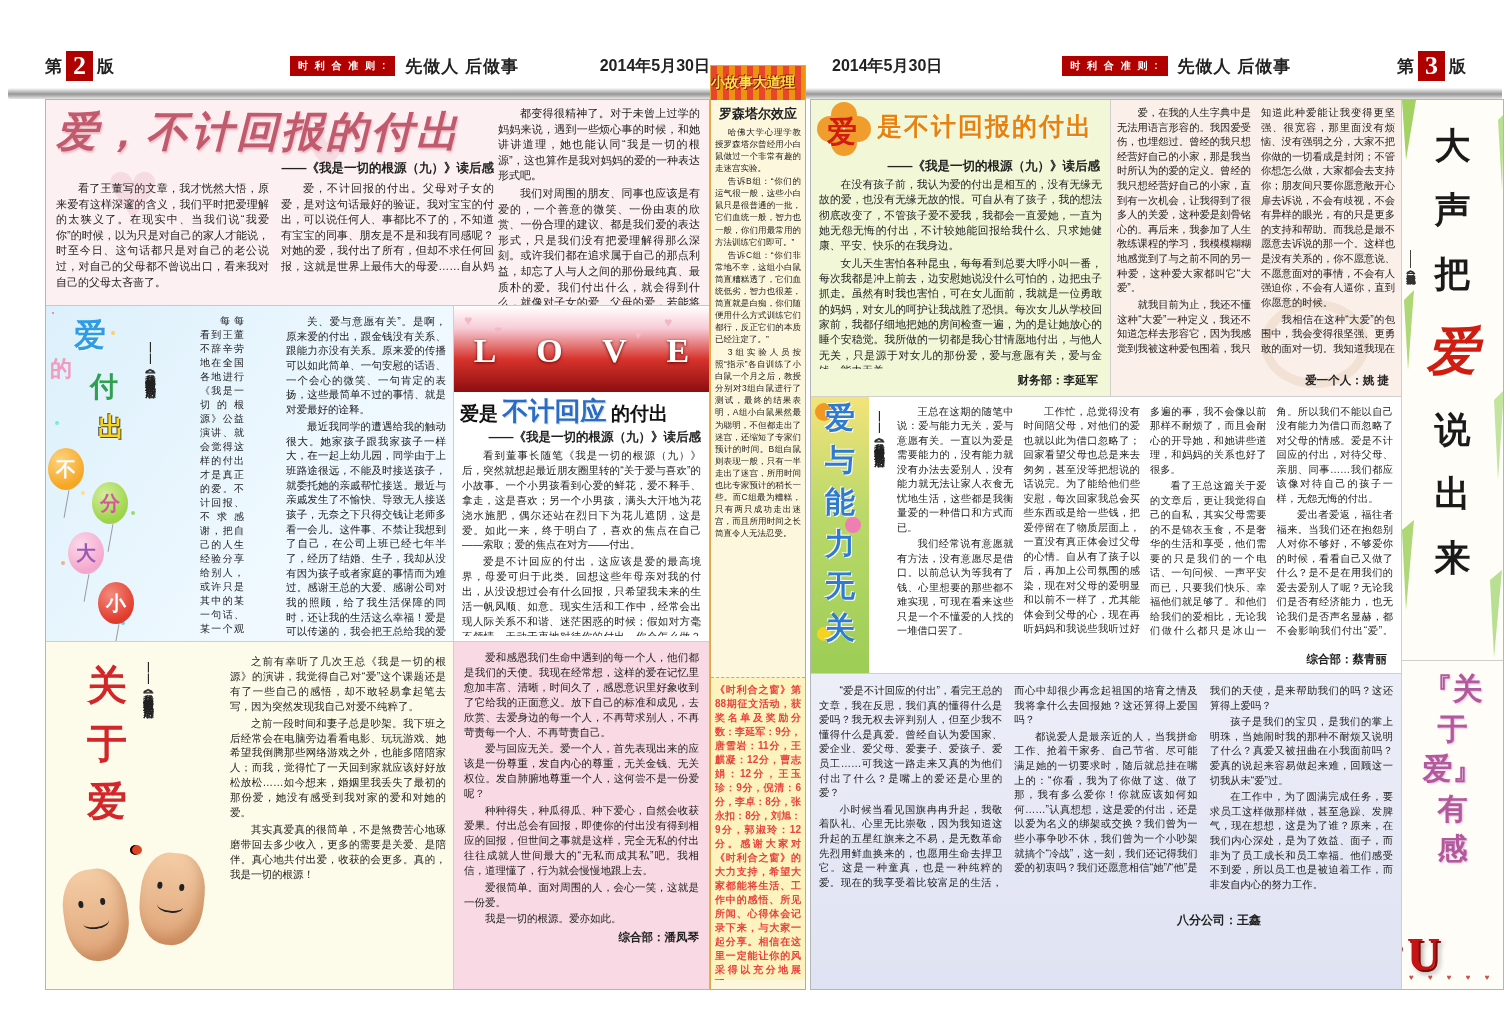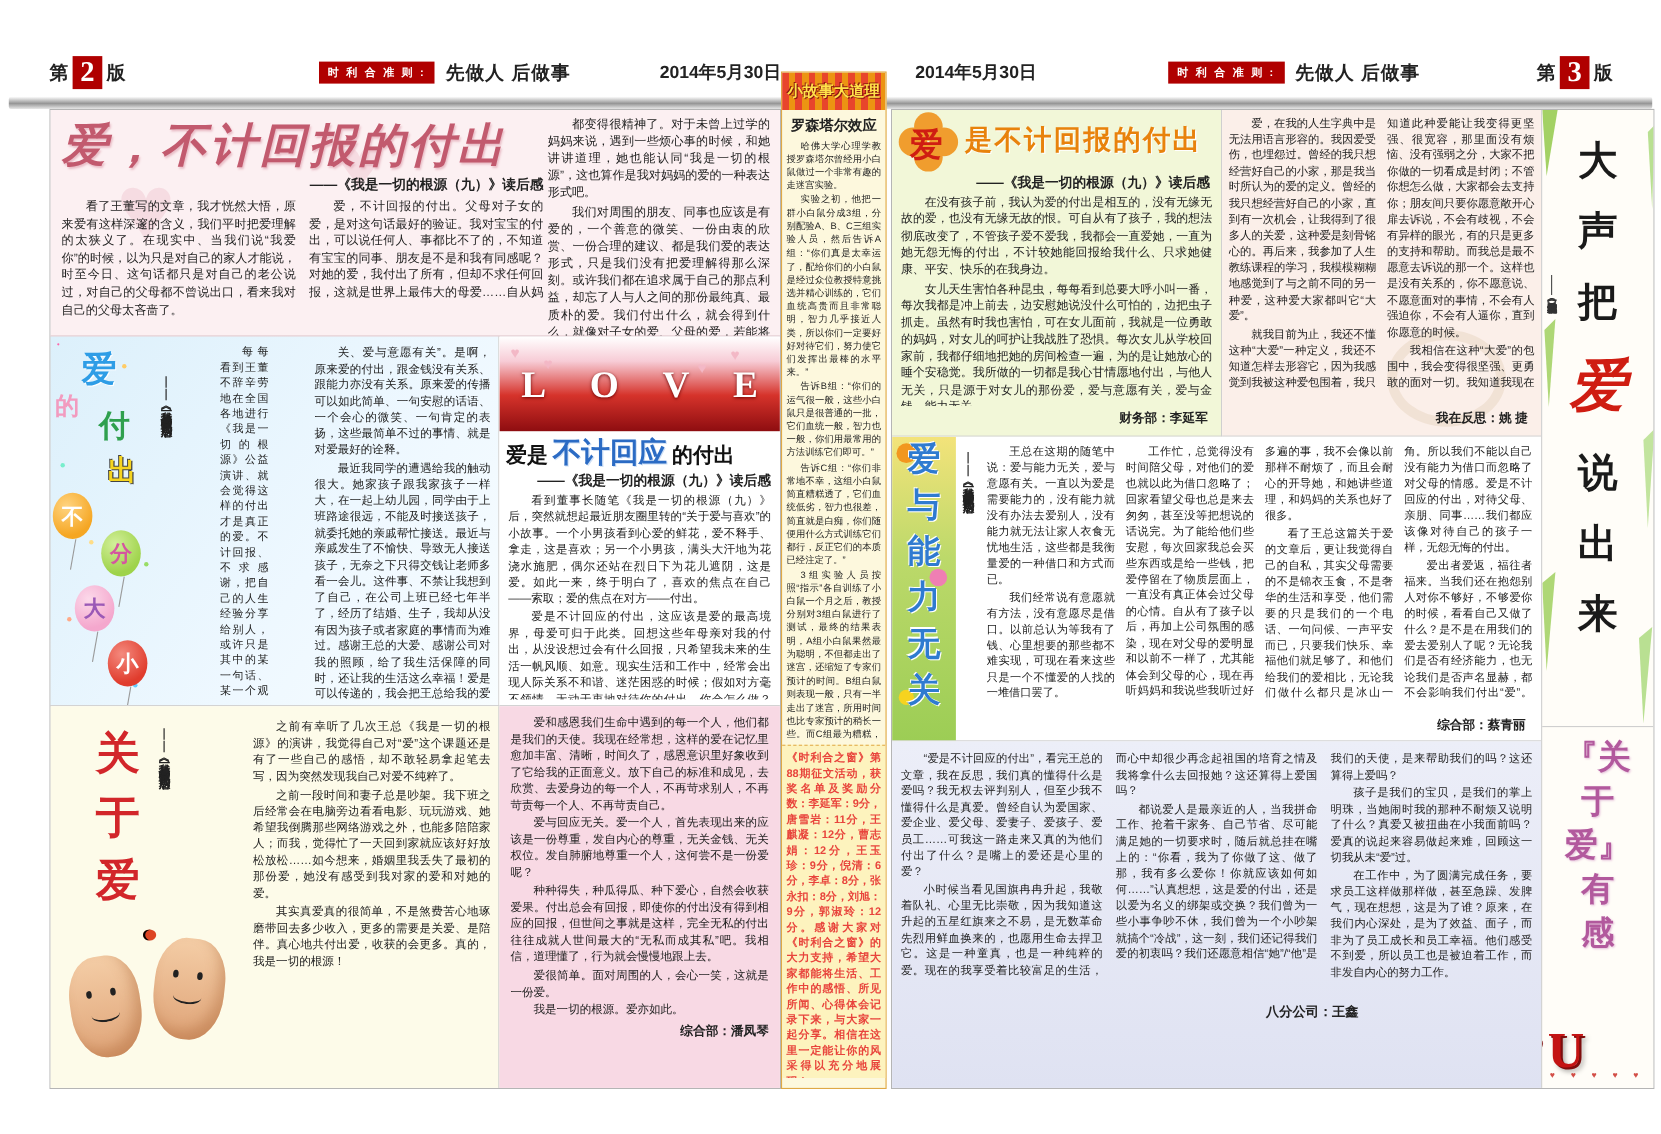--- a/index.html
+++ b/index.html
@@ -82,21 +82,21 @@
   .f2{left:86px;top:18px;transform:rotate(6deg);}
   .ladybug{position:absolute;left:76px;top:10px;width:12px;height:10px;background:#d42;border-radius:50%;box-shadow:inset 2px 0 0 #000;}
   .a4-body{position:absolute;left:184px;top:12px;width:216px;font-size:10.5px;height:330px;overflow:hidden;}
 
   .sec-a3c{left:408px;top:542px;width:255px;height:347px;background:#f8d9e4;}
   .a3c-body{padding:8px 10px;font-size:10.5px;height:320px;overflow:hidden;}
 
   
   .strip{position:absolute;left:710px;top:65px;width:96px;height:925px;background:#fdf8dd;border:1px solid #dfa845;box-sizing:border-box;overflow:hidden;}
   .strip-banner{height:34px;background:repeating-linear-gradient(90deg,#e8452c 0 6px,#ec9412 6px 12px);
-                display:flex;align-items:center;justify-content:center;}
+                display:flex;align-items:center;justify-content:flex-start;}
   .strip-banner span{color:#ffe24a;font-weight:bold;font-size:14px;white-space:nowrap;
                      text-shadow:1px 1px 0 #8c1a10,-1px -1px 0 #8c1a10;}
   .strip-title{font-weight:bold;font-size:13px;text-align:center;margin:5px 0 3px;}
   .strip-body{font-size:8.5px;line-height:11.5px;text-align:justify;padding:0 4px;height:548px;overflow:hidden;}
   .strip-body p{margin:0 0 1px;text-indent:1.5em;}
   .strip-ann{margin-top:3px;border-top:1px dashed #dfa845;background:#fdf3be;color:#e8443c;
              font-size:10px;font-weight:bold;line-height:14px;padding:5px 4px;text-align:justify;height:292px;overflow:hidden;}
 
   
   .rp{position:absolute;left:810px;top:99px;width:692px;height:889px;border:1px solid #b5b5b5;background:#fff;}
@@ -126,21 +126,21 @@
             background:linear-gradient(180deg,#f3e37a,#bcd96a 40%,#9ccd55);text-align:center;overflow:hidden;}
   .b3-title .dot{position:absolute;border-radius:50%;}
   .b3-title span{position:relative;display:block;font-size:30px;font-weight:bold;color:#2f7bd0;line-height:42px;
                  text-shadow:1px 1px 0 #fff,-1px -1px 0 #fff;z-index:2;}
   .b3-sub{position:absolute;left:62px;top:14px;writing-mode:vertical-rl;font-weight:bold;font-size:10.5px;height:250px;letter-spacing:1px;}
   .b3-cols{position:absolute;left:86px;top:8px;width:496px;height:240px;column-count:4;column-gap:10px;font-size:10.2px;overflow:hidden;}
   .b3-byline{position:absolute;right:14px;bottom:6px;font-weight:bold;font-size:11.5px;}
 
   .sec-b4{left:0;top:574px;width:590px;height:315px;background:linear-gradient(#ecEEf8,#dfe2f2);}
   .b4-cols{position:absolute;left:8px;top:10px;width:574px;height:240px;column-count:3;column-gap:12px;font-size:10.3px;overflow:hidden;}
-  .b4-byline{position:absolute;right:166px;bottom:60px;font-weight:bold;font-size:12px;}
+  .b4-byline{position:absolute;right:140px;bottom:60px;font-weight:bold;font-size:12px;}
 
   .rail{position:absolute;left:590px;top:0;width:102px;height:889px;border-left:1px solid #cfcfcf;background:#fffdf8;box-sizing:border-box;}
   .rail-banner{position:relative;height:560px;border-bottom:1px solid #cfcfcf;overflow:hidden;}
   .grass{position:absolute;left:0;top:0;}
   .railchars{position:relative;z-index:2;text-align:center;padding-top:14px;}
   .railchars .ch{display:block;font-size:36px;font-weight:bold;color:#1a1a1a;line-height:64px;}
   .railchars .love{font-family:"Liberation Serif","DejaVu Serif",serif;color:#cf1d12;font-size:52px;line-height:92px;font-style:italic;}
   .rail-sub{position:absolute;left:2px;top:150px;writing-mode:vertical-rl;font-size:9px;font-weight:bold;color:#333;height:300px;z-index:2;}
   .gy-title{position:relative;height:328px;overflow:hidden;}
   .gy-chars{text-align:center;padding-top:8px;}
@@ -294,21 +294,20 @@
     </div>
   </div>
 
   <div class="strip art">
     <div class="strip-banner">
       <span>小故事大道理</span>
     </div>
     <div class="strip-title">罗森塔尔效应</div>
     <div class="strip-body">
       <p>哈佛大学心理学教授罗森塔尔曾经用小白鼠做过一个非常有趣的走迷宫实验。</p>
-      <p>实验之初，他把一群小白鼠分成3组，分别配验A、B、C三组实验人员，然后告诉A组：“你们真是太幸运了，配给你们的小白鼠是经过众位教授特意挑选并精心训练的，它们血统高贵而且非常聪明，智力几乎接近人类，所以你们一定要好好对待它们，努力使它们发挥出最棒的水平来。”</p>
       <p>告诉B组：“你们的运气很一般，这些小白鼠只是很普通的一批，它们血统一般，智力也一般，你们用最常用的方法训练它们即可。”</p>
       <p>告诉C组：“你们非常地不幸，这组小白鼠简直糟糕透了，它们血统低劣，智力也很差，简直就是白痴，你们随便用什么方式训练它们都行，反正它们的本质已经注定了。”</p>
       <p>3组实验人员按照“指示”各自训练了小白鼠一个月之后，教授分别对3组白鼠进行了测试，最终的结果表明，A组小白鼠果然最为聪明，不但都走出了迷宫，还缩短了专家们预计的时间。B组白鼠则表现一般，只有一半走出了迷宫，所用时间也比专家预计的稍长一些。而C组最为糟糕，只有两只成功走出迷宫，而且所用时间之长简直令人无法忍受。</p>
 
     </div>
     <div class="strip-ann">《时利合之窗》第88期征文活动，获奖名单及奖励分数：李延军：9分，唐雪岩：11分，王麒凝：12分，曹志娟：12分，王玉珍：9分，倪清：6分，李卓：8分，张永扣：8分，刘旭：9分，郭淑玲：12分。感谢大家对《时利合之窗》的大力支持，希望大家都能将生活、工作中的感悟、所见所闻、心得体会记录下来，与大家一起分享。相信在这里一定能让你的风采得以充分地展现！</div>
   </div>
 
   <div class="rp">
 
@@ -332,21 +331,21 @@
       <div class="byline b1-byline">财务部：李延军</div>
     </div>
 
     <div class="sec sec-b2 art">
       <div class="cup"></div>
       <div class="b2-cols">
         <p>爱，在我的人生字典中是无法用语言形容的。我因爱受伤，也埋怨过。曾经的我只想经营好自己的小家，那是我当时所认为的爱的定义。曾经的我只想经营好自己的小家，直到有一次机会，让我得到了很多人的关爱，这种爱是刻骨铭心的。再后来，我参加了人生教练课程的学习，我模模糊糊地感觉到了与之前不同的另一种爱，这种爱大家都叫它“大爱”。</p>
         <p>就我目前为止，我还不懂这种“大爱”一种定义，我还不知道怎样去形容它，因为我感觉到我被这种爱包围着，我只知道此种爱能让我变得更坚强、很宽容，那里面没有烦恼、没有强弱之分，大家不把你做的一切看成是封闭；不管你想怎么做，大家都会去支持你；朋友间只要你愿意敞开心扉去诉说，不会有歧视，不会有异样的眼光，有的只是更多的支持和帮助。而我总是最不愿意去诉说的那一个。这样也是没有关系的，你不愿意说、不愿意面对的事情，不会有人强迫你，不会有人逼你，直到你愿意的时候。</p>
         <p>我相信在这种“大爱”的包围中，我会变得很坚强、更勇敢的面对一切。我知道我现在还是有封闭自己的时候，我要在爱的海洋中孕育，我要突破自己，做到大声把“爱”说出来。</p>
       </div>
-      <div class="b2-byline">我在反思：姚 捷</div>
+      <div class="b2-byline">爱一个人：姚 捷</div>
     </div>
 
     <div class="sec sec-b3 art">
       <div class="b3-title">
         <span class="dot" style="left:4px;top:6px;width:18px;height:18px;background:#f2971f;"></span>
         <span class="dot" style="left:34px;top:120px;width:16px;height:16px;background:#ef7fb3;"></span>
         <span class="dot" style="left:6px;top:230px;width:14px;height:14px;background:#f6d31f;"></span>
         <span>爱</span>
         <span>与</span>
         <span>能</span>

